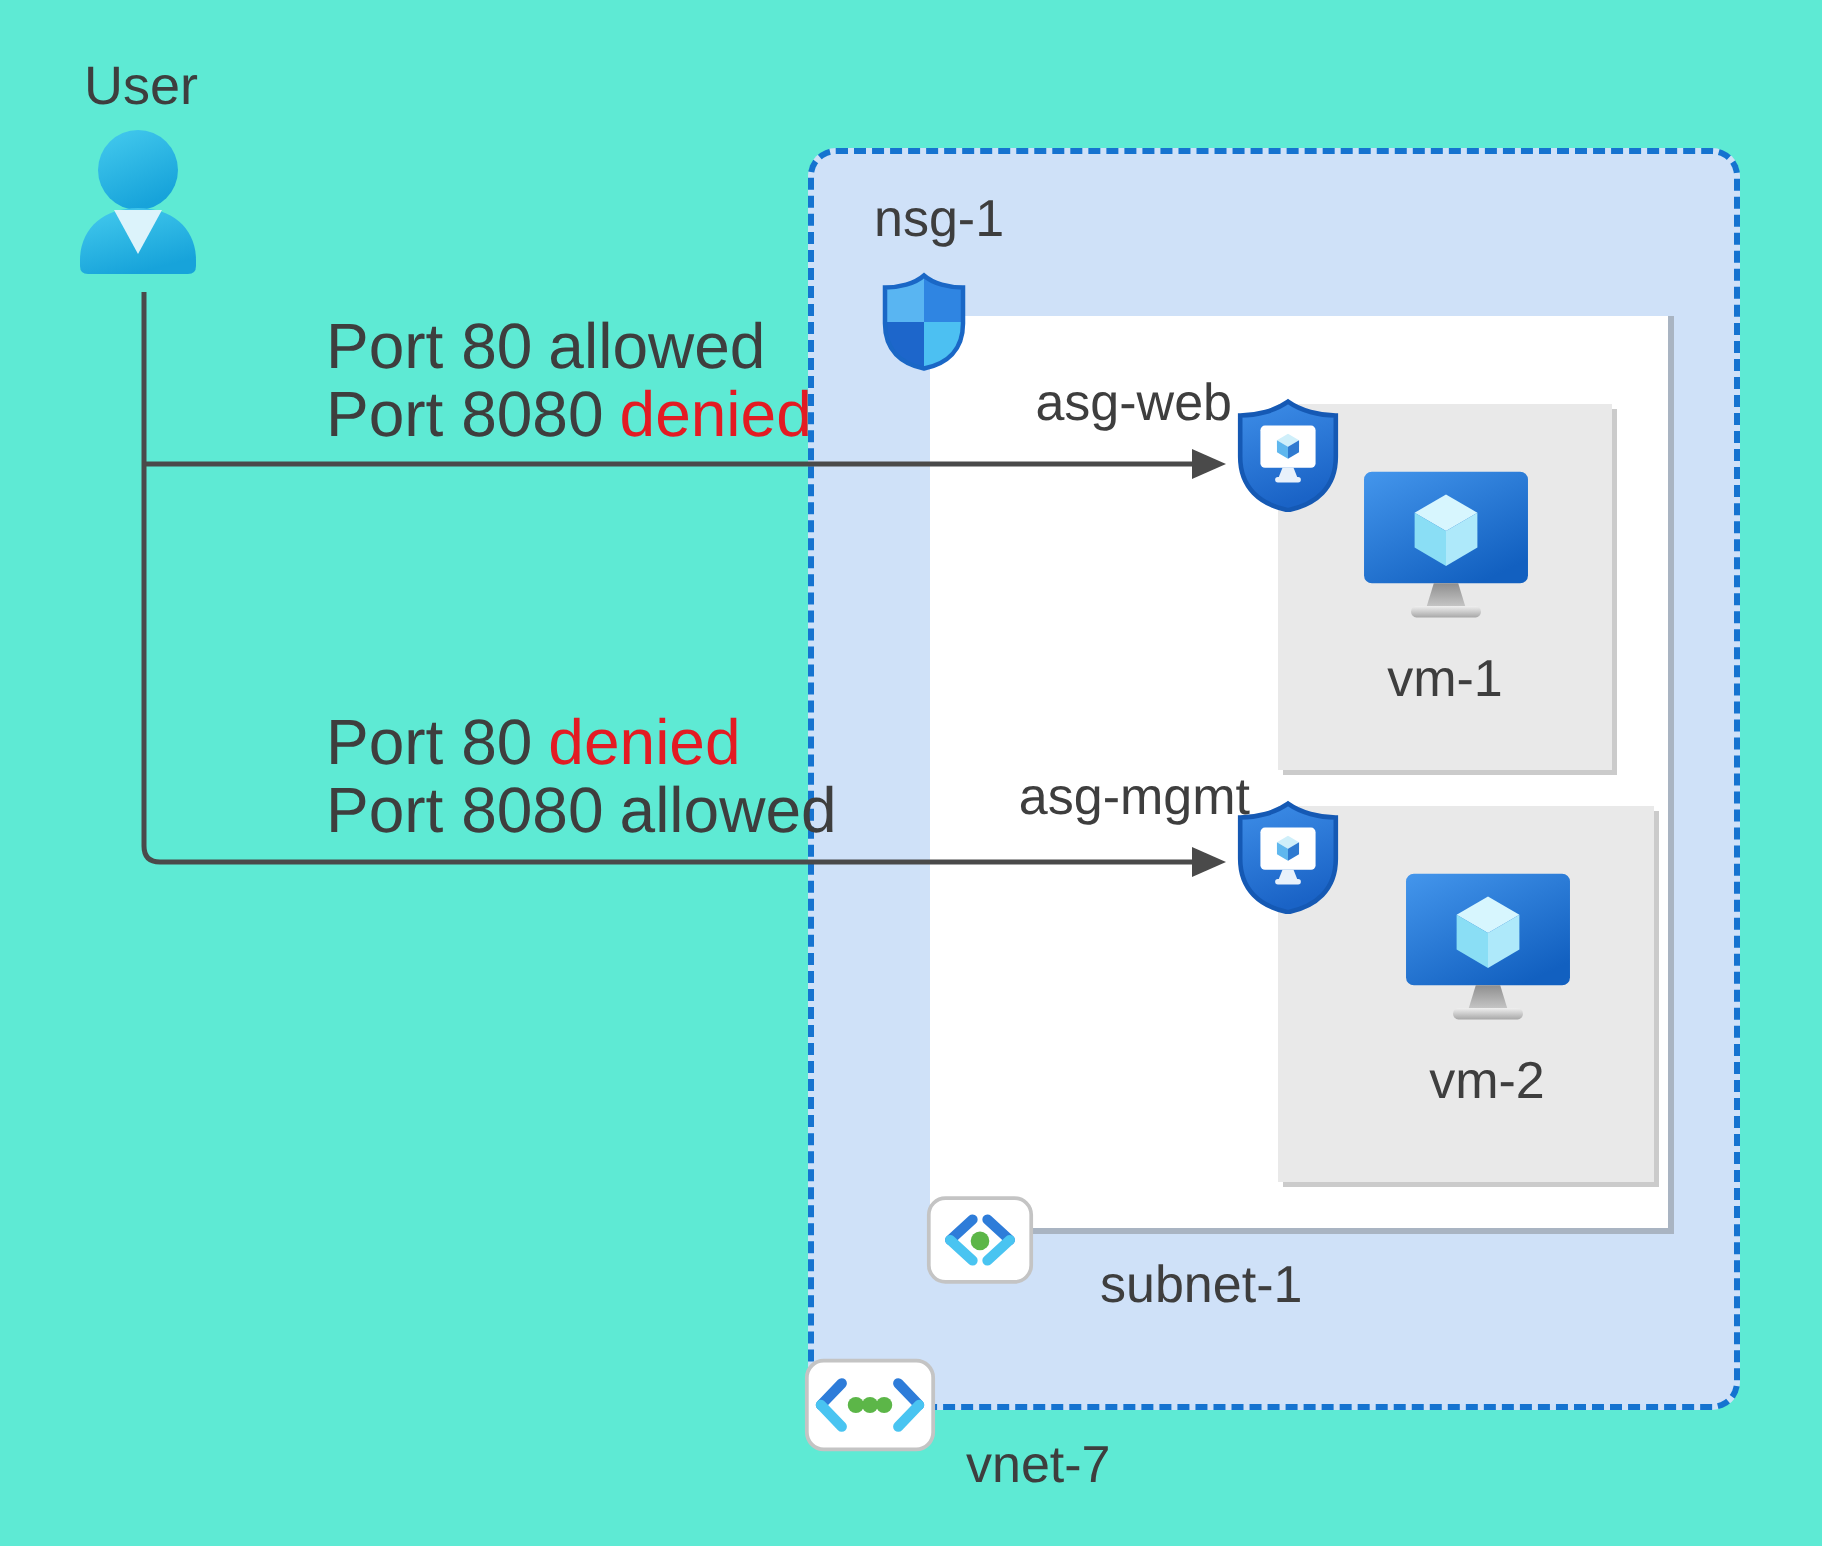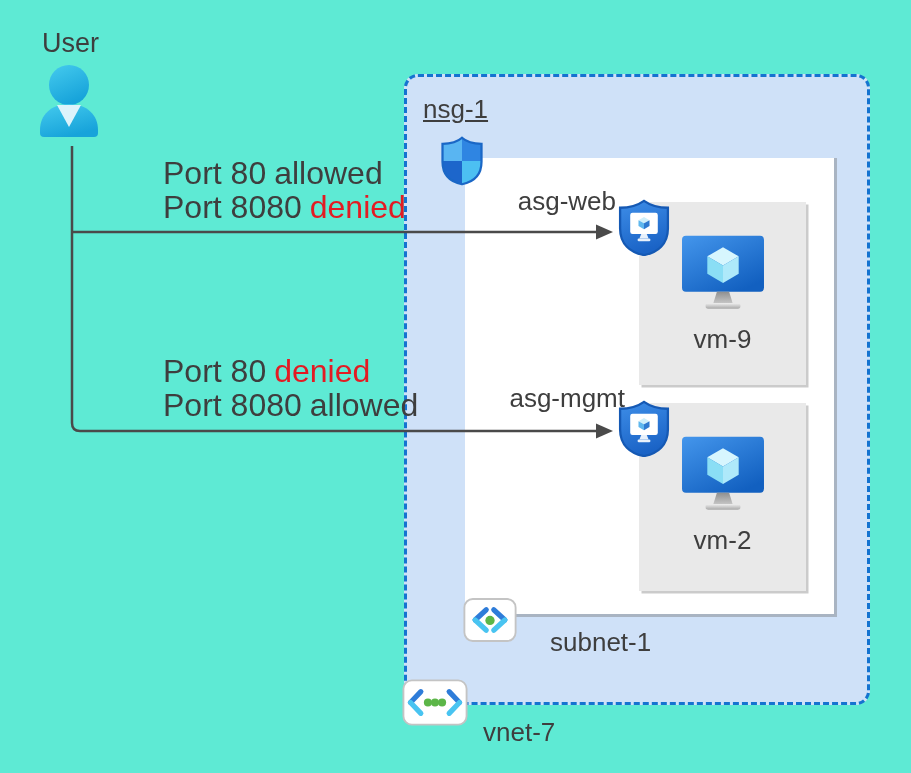--- a/index.html
+++ b/index.html
@@ -20,31 +20,31 @@
     left:465px;top:158px;width:369px;height:456px;
     background:#ffffff;border-right:3px solid #a9b4c2;border-bottom:3px solid #a9b4c2;
     z-index:2;
   }
   .vm-box{
     left:639px;width:167px;background:#e9e9e9;
     box-shadow:2.5px 2.5px 0 #cbcbcb;z-index:3;
     display:flex;flex-direction:column;align-items:center;
   }
   #vm1-box{top:202px;height:183px;}
-  #vm2-box{top:403px;height:188px;}
+  #vm2-box{top:403px;height:188px;padding-left:21px;}
   .vm-box svg{margin-top:33px;}
   .vm-label{font-size:26px;margin-top:14px;color:#3e3e3e;}
 
   
   .connectors{left:0;top:0;z-index:4;pointer-events:none;}
 
   
   .diagram-label{font-size:26px;color:#3e3e3e;white-space:nowrap;z-index:6;}
   #user-label{left:42px;top:28px;font-size:27px;}
-  #nsg-label{left:423px;top:94px;text-decoration:underline;}
+  #nsg-label{left:437px;top:94px;}
   #asg-web-label{right:295px;top:186px;text-align:right;}
   #asg-mgmt-label{right:286px;top:383px;text-align:right;}
   #subnet-label{left:550px;top:627px;}
   #vnet-label{left:483px;top:717px;}
 
   .flow-label{font-size:32px;line-height:34px;color:#3e3e3e;z-index:6;white-space:nowrap;}
   #flow1-label{left:163px;top:156px;}
   #flow2-label{left:163px;top:354px;}
   .port-prefix{margin-right:8px;}
   .port-status[data-status="denied"]{color:#e31b23;}
@@ -164,21 +164,21 @@
             <stop offset="1" stop-color="#a8a8a8"></stop>
         </linearGradient>
       </defs>
       <rect x="1" y="1" width="94" height="64" rx="4.5" fill="url(#vmScreen)"></rect>
       <polygon points="48,14 66,24.5 48,35 30,24.5" fill="#d7f6fe"></polygon>
       <polygon points="30,24.5 48,35 48,55 30,44.5" fill="#8adef5"></polygon>
       <polygon points="66,24.5 48,35 48,55 66,44.5" fill="#aee9fa"></polygon>
       <polygon points="41,65 55,65 59,78 37,78" fill="url(#vmStand)"></polygon>
       <rect x="28" y="78" width="40" height="6.5" rx="3" fill="url(#vmBase)"></rect>
     </svg>
-    <div class="vm-label">vm-9</div>
+    <div class="vm-label">vm-1</div>
   </div>
 
   <div class="abs vm-box" id="vm2-box">
     <svg width="84" height="75" viewBox="0 0 96 86">
       <rect x="1" y="1" width="94" height="64" rx="4.5" fill="url(#vmScreen)"></rect>
       <polygon points="48,14 66,24.5 48,35 30,24.5" fill="#d7f6fe"></polygon>
       <polygon points="30,24.5 48,35 48,55 30,44.5" fill="#8adef5"></polygon>
       <polygon points="66,24.5 48,35 48,55 66,44.5" fill="#aee9fa"></polygon>
       <polygon points="41,65 55,65 59,78 37,78" fill="url(#vmStand)"></polygon>
       <rect x="28" y="78" width="40" height="6.5" rx="3" fill="url(#vmBase)"></rect>

